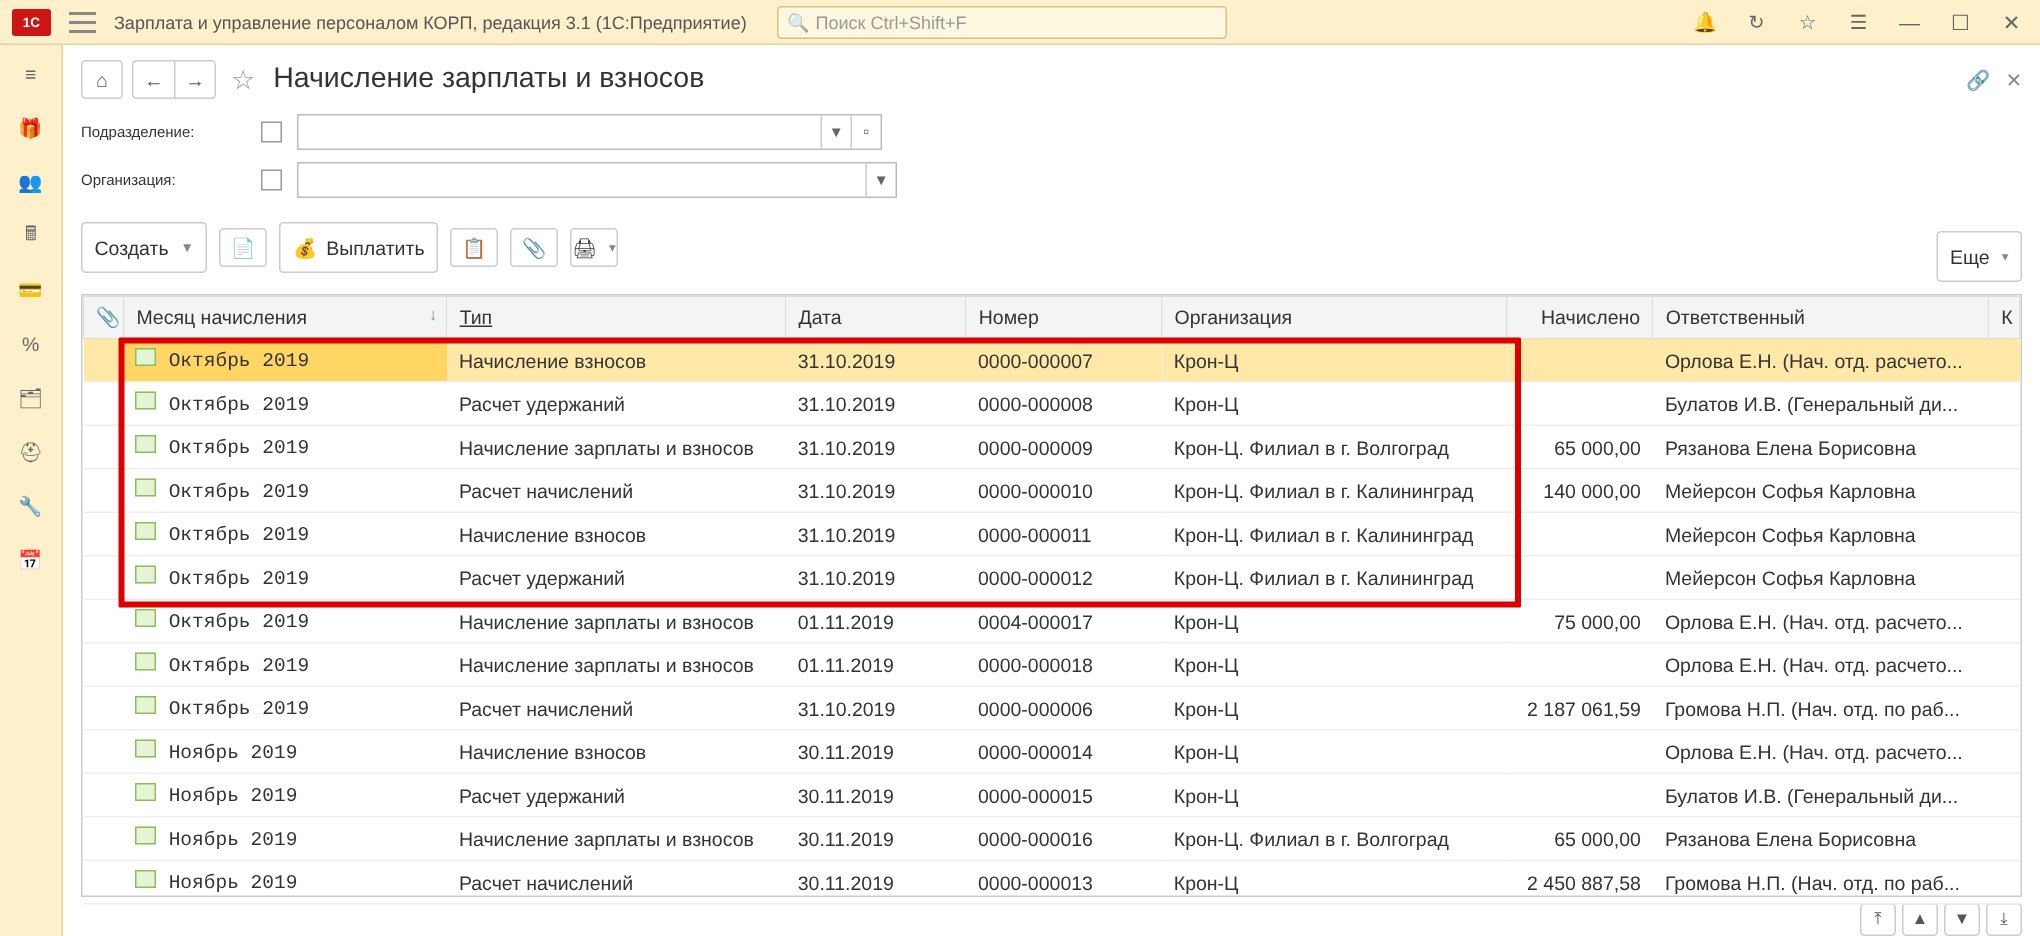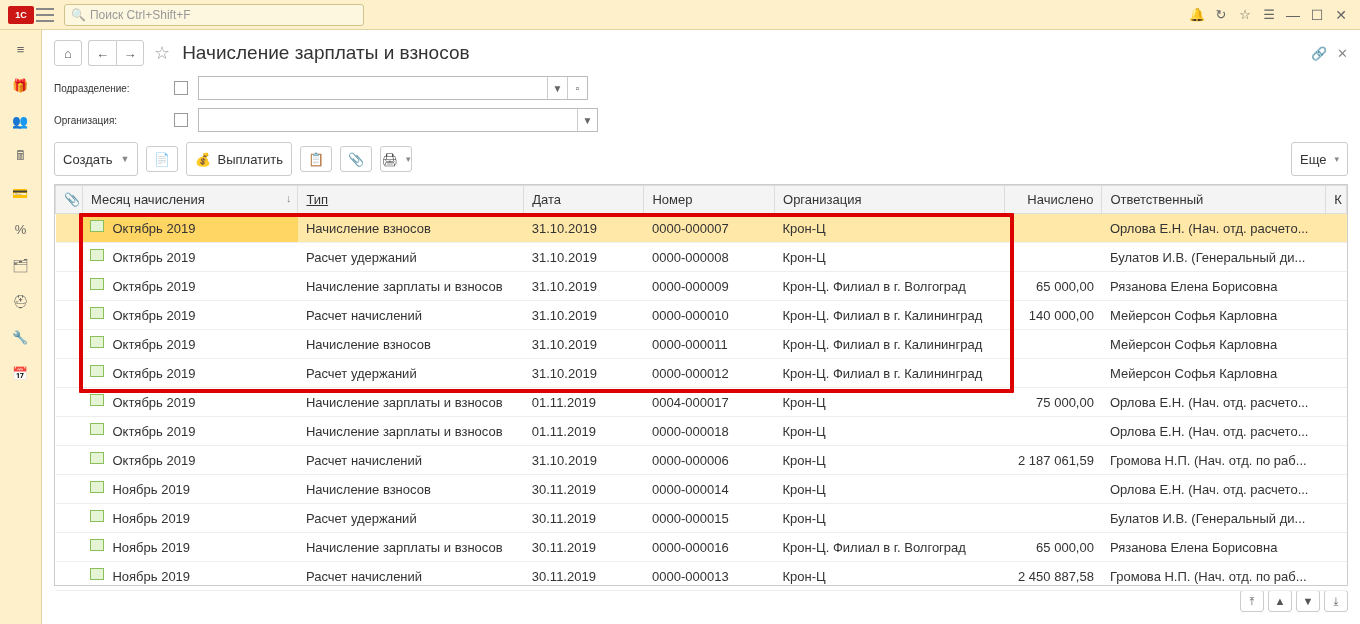--- a/index.html
+++ b/index.html
@@ -1,19 +1,19 @@
 <!DOCTYPE html>
 <html><head>
 <meta charset="utf-8">
 <style>
 * { margin: 0; padding: 0; box-sizing: border-box; font-family: Arial, sans-serif; }
 body { background: #fff; width: 1360px; height: 624px; overflow: hidden; font-size: 13px; }
 
 
-.app-bar { height: 30px; background: #fdf0ca; display: flex; align-items: center; padding: 0 8px; gap: 2px; border-bottom: 1px solid #e0d4a0; }
+.app-bar { height: 30px; background: #fdf0ca; display: flex; align-items: center; padding: 0 8px; gap: 12px; border-bottom: 1px solid #e0d4a0; }
 .app-logo { width: 26px; height: 18px; background: #cc1616; color: #fff; font-size: 9px; font-weight: bold; display: flex; align-items: center; justify-content: center; border-radius: 2px; }
 .menu-icon { width: 18px; height: 14px; display: flex; flex-direction: column; justify-content: space-between; cursor: pointer; }
 .menu-icon span { height: 2px; background: #888; }
 .app-title { color: #555; font-size: 12px; flex: 0 0 auto; }
 .search-box { flex: 0 0 300px; height: 22px; border: 1px solid #d0c48a; border-radius: 3px; background: #fdf7e0; display: flex; align-items: center; padding: 0 6px; color: #999; font-size: 12px; margin-left: 8px; }
 .search-box .mag { margin-right: 4px; opacity: .5; }
 .app-spacer { flex: 1; }
 .app-icon-btn { width: 22px; height: 22px; display: flex; align-items: center; justify-content: center; color: #666; cursor: pointer; }
 .user-name { color: #555; font-size: 12px; margin: 0 6px; }
 .win-btn { width: 22px; height: 22px; display: flex; align-items: center; justify-content: center; color: #666; cursor: pointer; font-size: 14px; }
@@ -41,57 +41,58 @@
 .filter-combo-input { flex: 1; }
 .filter-combo-btn { width: 20px; border-left: 1px solid #ccc; display:flex; align-items:center; justify-content:center; color:#666; cursor:pointer; font-size:10px;}
 .filter-combo-btn.ext { font-size: 11px; }
 .filter-combo.short { width: 390px; }
 .filter-combo.org { width: 400px; }
 
 .toolbar { display: flex; align-items: center; padding: 6px 12px; gap: 8px; }
 .tb-btn { height: 26px; border: 1px solid #ccc; background: #fff; border-radius: 3px; display: flex; align-items: center; padding: 16px 8px; cursor: pointer; gap: 6px; color: #333; font-size: 13px; }
 .tb-btn.icon-only { width: 32px; padding: 0; justify-content: center; }
 .tb-btn .carets { color: #888; font-size: 9px; margin-left: 2px; }
-.tb-right { margin-left: auto; display: flex; gap: 8px; }
+.tb-right { margin-left: auto; display: flex; gap: 8px; margin-top: 12px; }
 
 
 .table-wrap { margin: 2px 12px 0; border: 1px solid #ccc; height: 402px; position: relative; background: #fff; }
 .tbl { width: 100%; border-collapse: collapse; table-layout: fixed; }
 .tbl th { background: #f4f4f4; border: 1px solid #ddd; text-align: left; padding: 6px 8px; font-weight: normal; color: #333; font-size: 13px; position: relative; }
 .tbl th.attach { width: 26px; }
 .tbl th.month { width: 208px; }
 .tbl th.type { width: 218px; text-decoration: underline; }
 .tbl th.date { width: 116px; }
 .tbl th.number { width: 126px; }
 .tbl th.org { width: 222px; }
 .tbl th.amount { width: 94px; text-align: right; }
 .tbl th.resp { width: 216px; }
 .tbl th.last { width: 20px; }
 .sort-arrow { position: absolute; right: 6px; color: #888; font-size: 11px; }
 .tbl td { border-bottom: 1px solid #eee; padding: 6px 8px; color: #333; font-size: 13px; white-space: nowrap; overflow: hidden; text-overflow: ellipsis; }
 .tbl td.amount { text-align: right; }
-.tbl td.month-cell { padding-left: 30px; position: relative; }
+.tbl td.month-cell { padding-left: 30px; position: relative; font-family: Liberation Mono, monospace; }
 .doc-ico { position:absolute; left:8px; top:6px; width:14px; height:12px; background:#e6f4d6; border:1px solid #8abf5a; }
 .tbl tr.selected td { background: #ffe8a8; }
 .tbl tr.selected td.month-cell { background: #ffd564; }
 .tbl tbody tr { height: 29px; }
 .red-box { position: absolute; border: 4px solid #d00; pointer-events: none; left: 24px; top: 28px; width: 935px; height: 180px; border-radius: 1px; }
 .table-nav { display: flex; justify-content: flex-end; padding: 4px 12px; gap: 4px; }
 .tn-btn { width: 24px; height: 22px; border: 1px solid #ccc; background: #fff; display:flex; align-items:center; justify-content:center; cursor:pointer; color:#555; font-size:11px; border-radius:3px; }
 </style>
 </head>
 <body>
 
 <div class="app-bar">
   <span class="app-logo">1C</span>
   <div class="menu-icon">
       <span></span>
       <span></span>
       <span></span>
     </div>
+  <span class="app-title">Зарплата и управление персоналом КОРП, редакция 3.1  (1С:Предприятие)</span>
   <div class="search-box">
     <span class="mag">🔍</span>
     <span>Поиск Ctrl+Shift+F</span>
   </div>
   <div class="app-spacer"></div>
   <div class="app-icon-btn">🔔</div>
   <div class="app-icon-btn">↻</div>
   <div class="app-icon-btn">☆</div>
   <div class="app-icon-btn">☰</div>
   <div class="win-btn">—</div>

